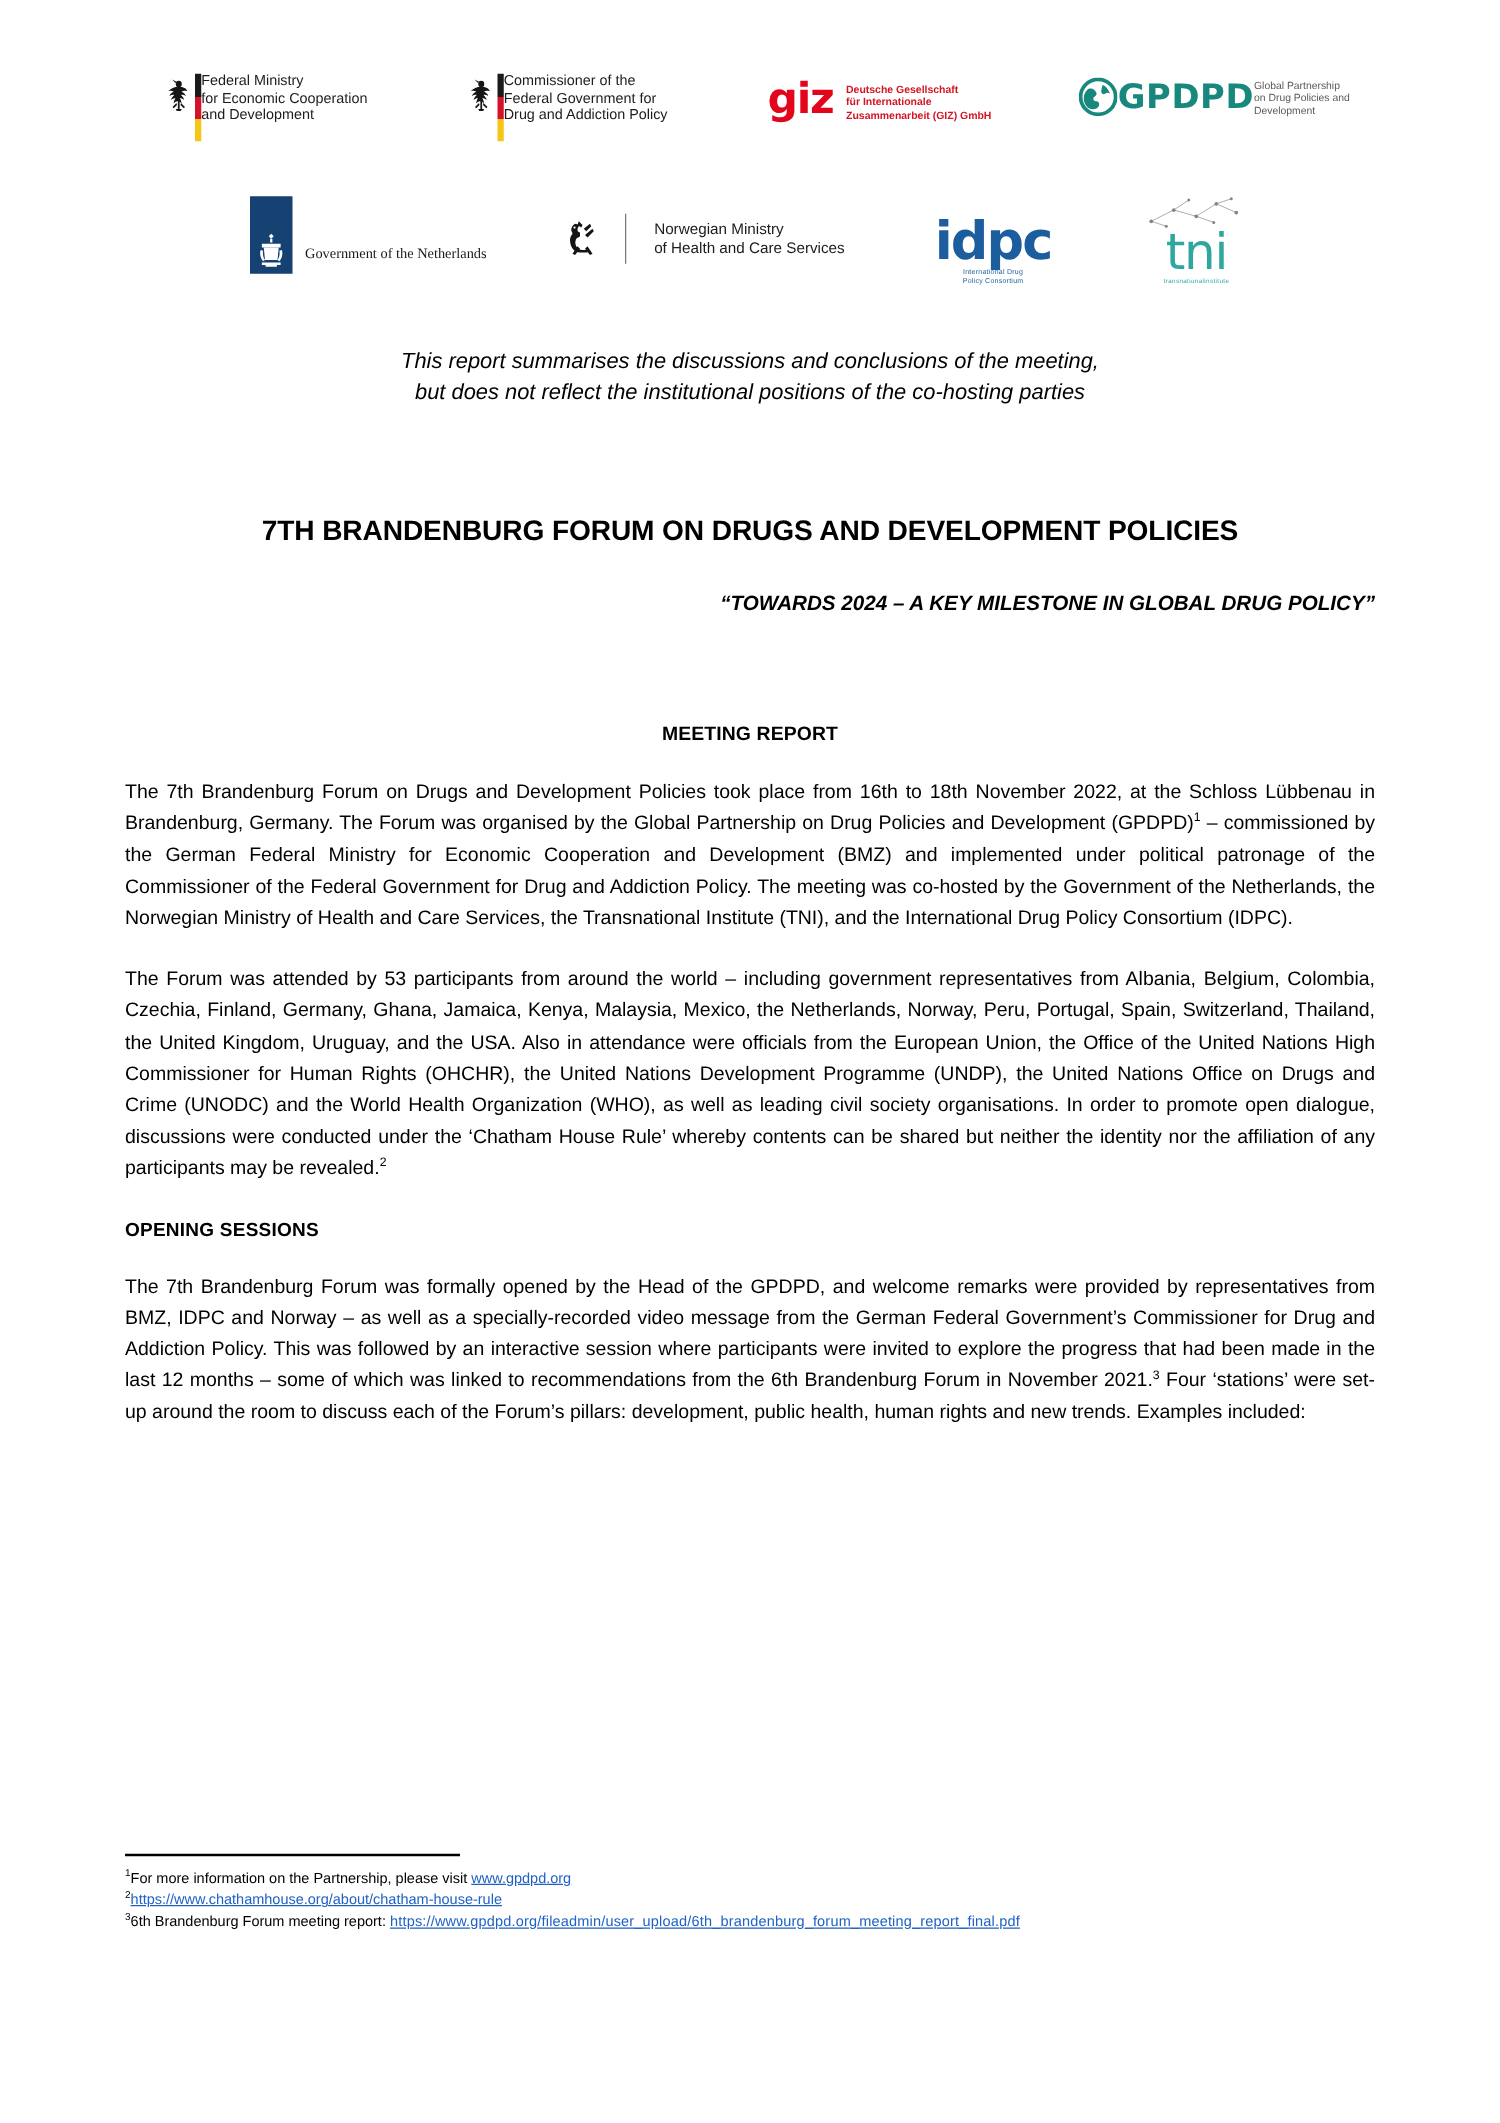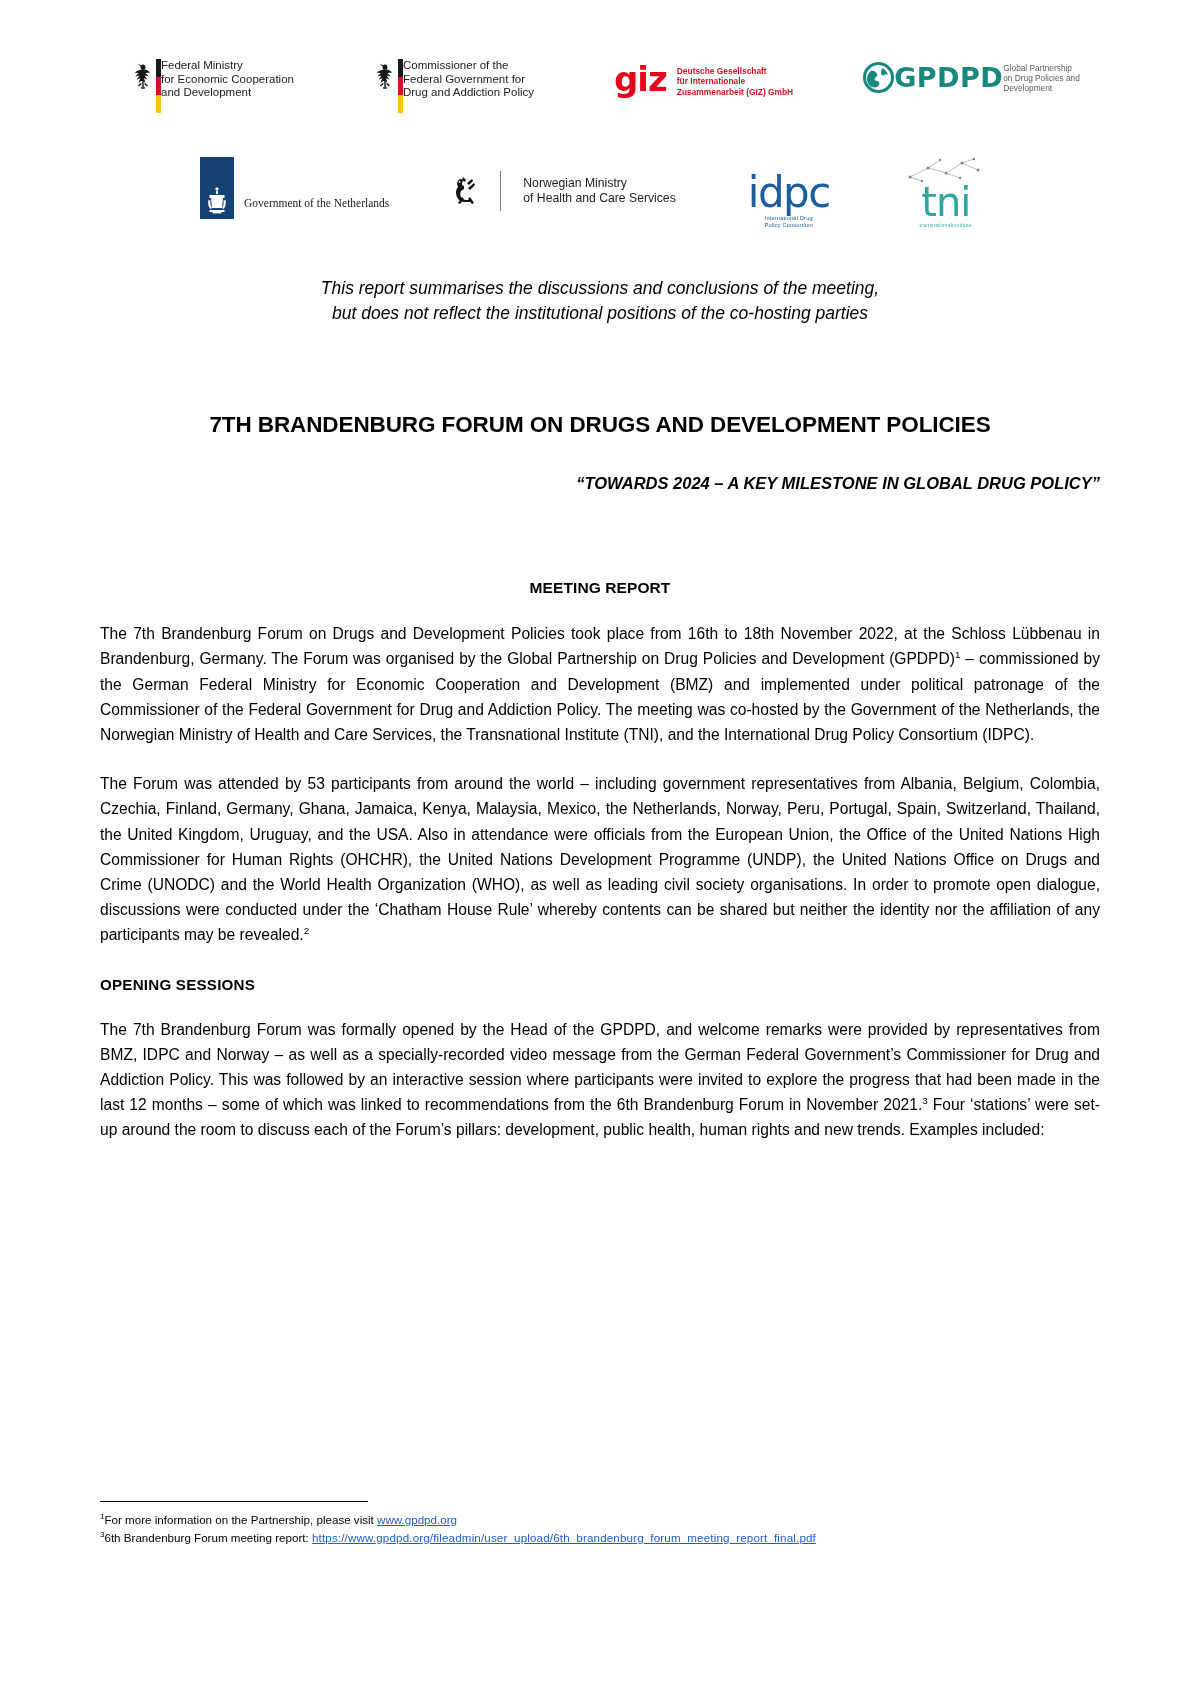--- a/index.html
+++ b/index.html
@@ -180,21 +180,21 @@
   }
 
   .idpc-wrap {
     margin-left: 72px;
     padding-top: 16px;
     text-align: center;
   }
   .idpc-mark {
     font-family: "DejaVu Sans", sans-serif;
     font-size: 42px;
-    font-weight: 400;
+    font-weight: 700;
     color: #1c5d9e;
     line-height: 40px;
     letter-spacing: -1.5px;
   }
   .idpc-sub {
     font-family: "Liberation Sans", sans-serif;
     font-size: 5.6px;
     line-height: 6.6px;
     color: #1c5d9e;
     letter-spacing: .2px;
@@ -492,17 +492,18 @@
 
   <div class="section-head-left">OPENING SESSIONS</div>
 
   <p class="body"><span>The 7th Brandenburg Forum was formally opened by the Head of the GPDPD, and welcome remarks were provided by representatives from BMZ, IDPC and Norway – as well as a specially-recorded video message from the German Federal Government’s Commissioner for Drug and Addiction Policy. This was followed by an interactive session where participants were invited to explore the progress that had been made in the last 12 months – some of which was linked to recommendations from the 6th Brandenburg Forum in November 2021.</span><sup>3</sup><span> Four ‘stations’ were set-up around the room to discuss each of the Forum’s pillars: development, public health, human rights and new trends. Examples included:</span></p>
 
   <div class="footnotes">
     <div class="fn-rule"></div>
 
     <div class="fn"><sup>1</sup><span>For more information on the Partnership, please visit </span><a class="lnk" href="#">www.gpdpd.org</a></div>
 
+    <div class="fn"><sup>2</sup><a class="lnk" href="#">https://www.chathamhouse.org/about/chatham-house-rule</a></div>
 
     <div class="fn"><sup>3</sup><span>6th Brandenburg Forum meeting report: </span><a class="lnk lnk-spaced" href="#">https://www.gpdpd.org/fileadmin/user_upload/6th_brandenburg_forum_meeting_report_final.pdf</a></div>
   </div>
 
 </div>
 
 </body></html>

